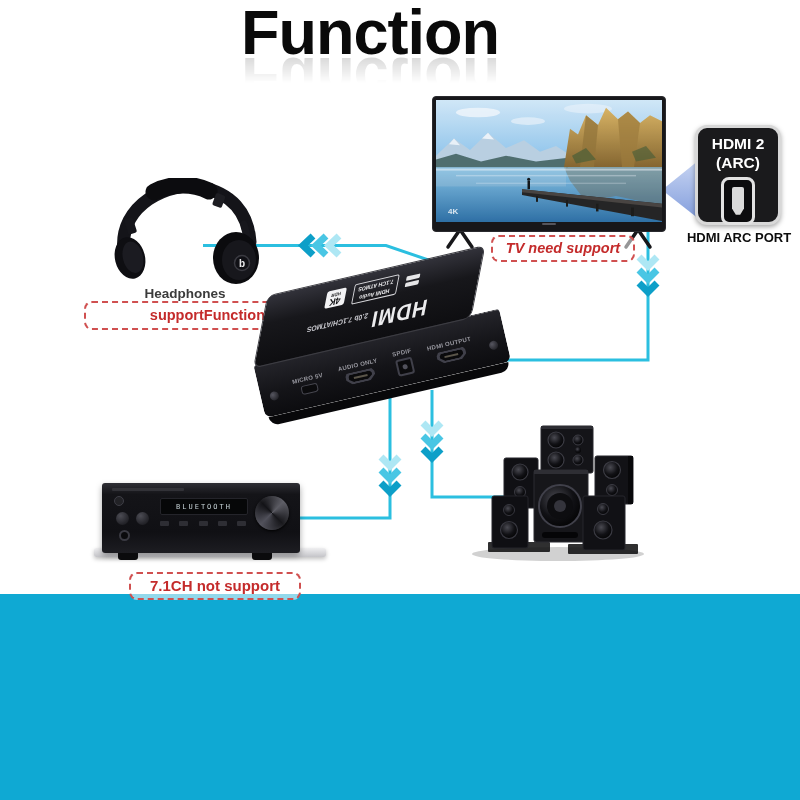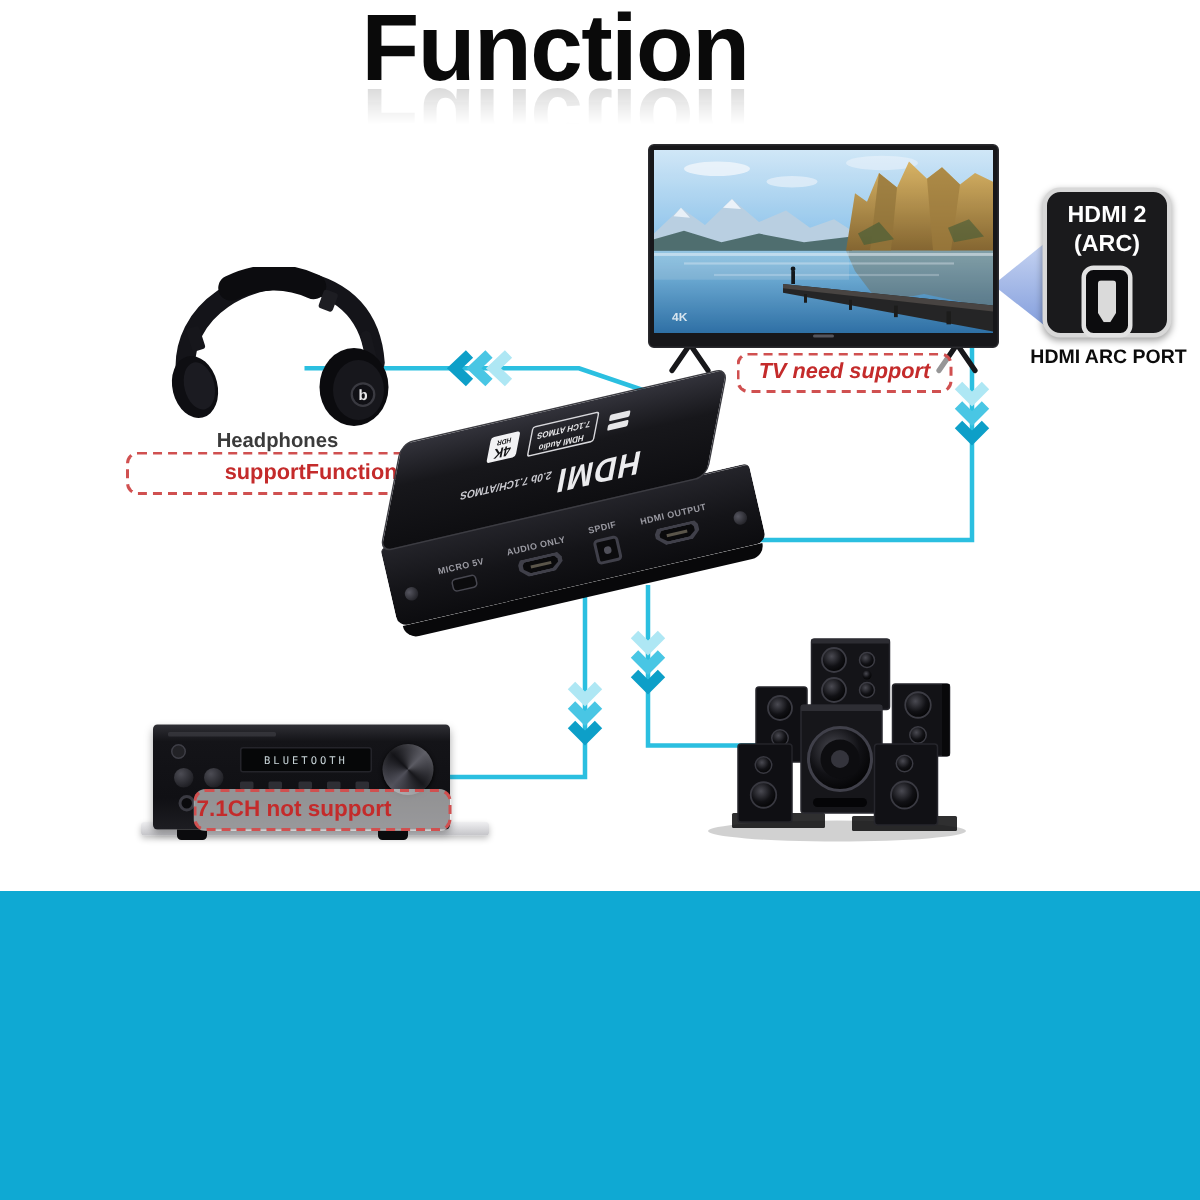--- a/index.html
+++ b/index.html
@@ -17,21 +17,21 @@
 
   
   .bottom-band{left:0;top:594px;width:800px;height:206px;background:#0FA9D3;}
 
   
   .warn-box{position:absolute;border:2px dashed #D05050;border-radius:8px;color:#C42B2B;
             font-weight:bold;background:rgba(255,255,255,.55);box-sizing:border-box;}
   .warn-hp{left:84px;top:301px;width:192px;font-size:14.5px;line-height:1.25;padding:3px 9px 4px;}
   .warn-hp .l2{display:flex;justify-content:flex-end;}
   .warn-tv{left:491px;top:235px;width:144px;font-size:14.5px;text-align:center;padding:3px 0 4px;font-style:italic;}
-  .warn-rc{left:129px;top:526px;width:172px;font-size:15px;padding:3px 0 4px;}
+  .warn-rc{left:129px;top:572px;width:172px;font-size:15px;text-align:center;padding:3px 0 4px;}
 
   .hp-label{left:118px;top:286px;width:134px;text-align:center;font-weight:bold;font-size:13.5px;color:#3b3b3b;}
 
   
   .arc-badge{left:695px;top:125px;width:86px;height:100px;background:#1A1A1C;border:3px solid #D8D8D8;
              border-radius:12px;box-shadow:0 2px 5px rgba(0,0,0,.35);color:#fff;text-align:center;
              font-weight:bold;font-size:15.5px;line-height:1.25;padding-top:6px;box-sizing:border-box;}
   .hdmi-icon{width:28px;height:42px;margin:4px auto 0;border:3px solid #E2E2E2;border-radius:8px;
              background:#0c0c0e;display:flex;align-items:center;justify-content:center;}
   .hdmi-icon-inner{width:12px;height:28px;background:#DADADA;border-radius:2px;

